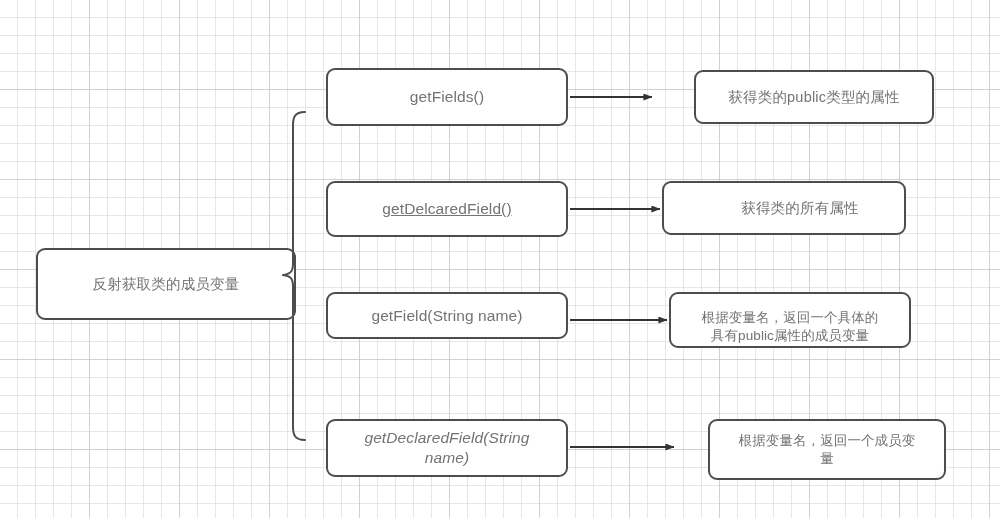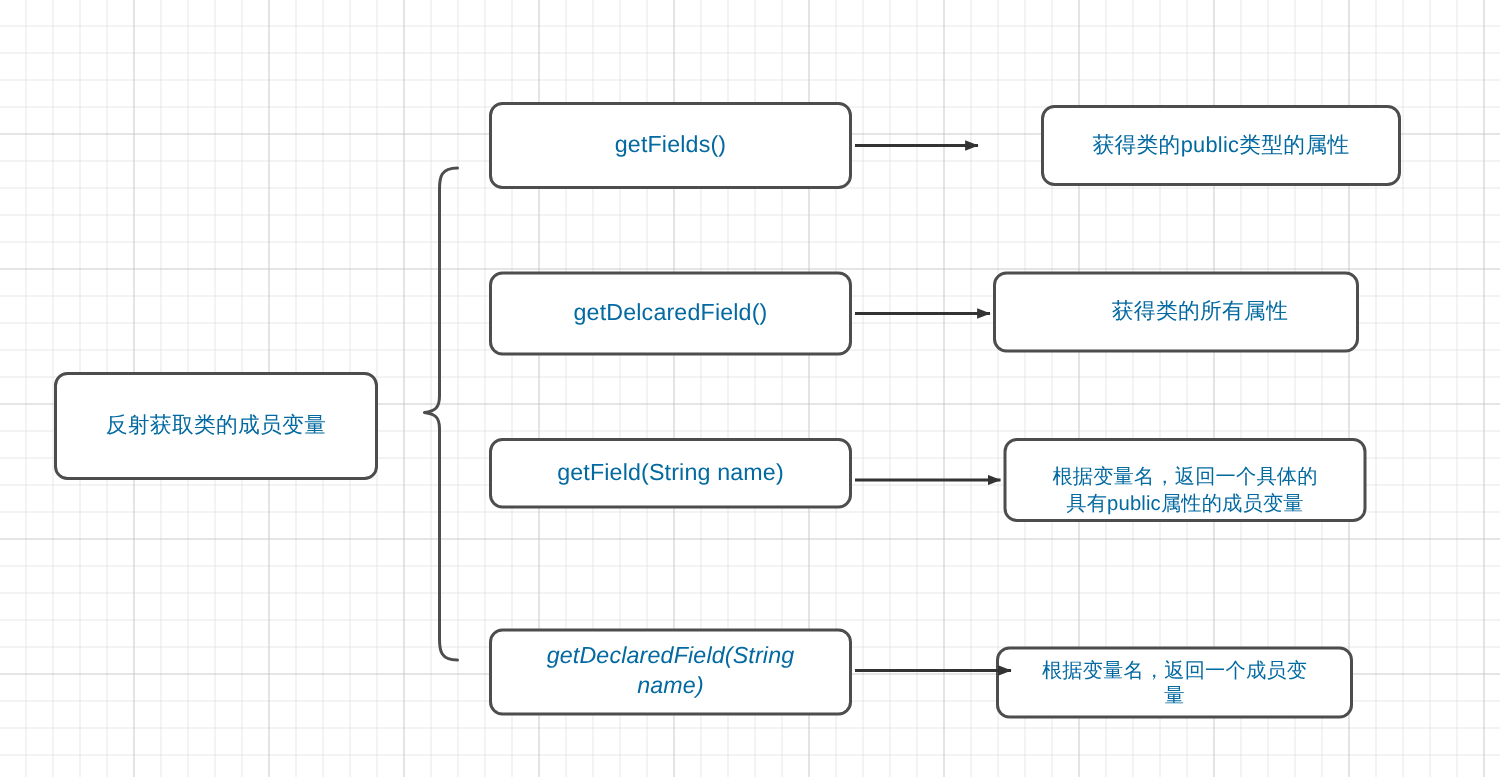--- a/index.html
+++ b/index.html
@@ -31,21 +31,21 @@
   .node {
     position: absolute;
     box-sizing: border-box;
     background: #ffffff;
     border: 2px solid #4d4d4d;
     border-radius: 9px;
     display: flex;
     align-items: center;
     justify-content: center;
     text-align: center;
-    color: #0369a1;
+    color: #737373;
     line-height: 1.28;
     padding: 2px 8px;
   }
   .node-en {
     font-size: 15.5px;
     letter-spacing: 0.1px;
   }
   .node-cn {
     font-size: 14.5px;
     letter-spacing: 0.2px;
@@ -65,29 +65,29 @@
     width: 1000px;
     height: 518px;
     pointer-events: none;
   }
 </style>
 </head>
 <body>
 
 <div id="canvas">
 
-  <div class="node node-cn" style="left:36px; top:248px; width:216px; height:72px;">
+  <div class="node node-cn" style="left:36px; top:248px; width:260px; height:72px;">
     <span class="label">反射获取类的成员变量</span>
   </div>
 
   <div class="node node-en" style="left:326px; top:68px; width:242px; height:58px;">
     <span class="label">getFields()</span>
   </div>
 
-  <div class="node node-en" style="left:326px; top:181px; width:242px; height:56px;">
+  <div class="node node-en" style="left:326px; top:181px; width:242px; height:56px;text-decoration:underline;">
     <span class="label">getDelcaredField()</span>
   </div>
 
   <div class="node node-en" style="left:326px; top:292px; width:242px; height:47px;">
     <span class="label">getField(String name)</span>
   </div>
 
   <div class="node node-en" style="left:326px; top:419px; width:242px; height:58px;font-style:italic;">
     <span class="label">getDeclaredField(String
 name)</span>
@@ -99,21 +99,21 @@
 
   <div class="node node-cn" style="left:662px; top:181px; width:244px; height:54px;padding-left:40px;">
     <span class="label">获得类的所有属性</span>
   </div>
 
   <div class="node node-cn-sm" style="left:669px; top:292px; width:242px; height:56px;align-items:flex-end;">
     <span class="label">根据变量名，返回一个具体的
 具有public属性的成员变量</span>
   </div>
 
-  <div class="node node-cn-sm" style="left:664px; top:419px; width:238px; height:48px;margin-top:12px;">
+  <div class="node node-cn-sm" style="left:708px; top:419px; width:238px; height:61px;">
     <span class="label">根据变量名，返回一个成员变
 量</span>
   </div>
 
   <svg class="overlay" viewBox="0 0 1000 518">
     <defs>
       <marker id="arrowhead" markerWidth="9" markerHeight="7" refX="8.6" refY="3.5" orient="auto" markerUnits="userSpaceOnUse">
         <path d="M0,0 L9,3.5 L0,7 z" fill="#333333"></path>
       </marker>
     </defs>

